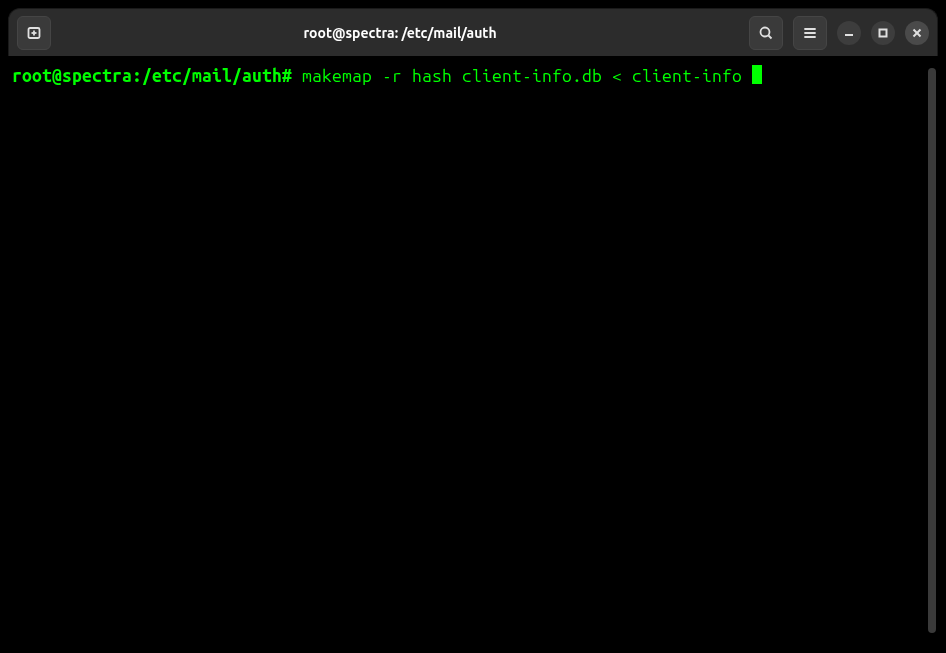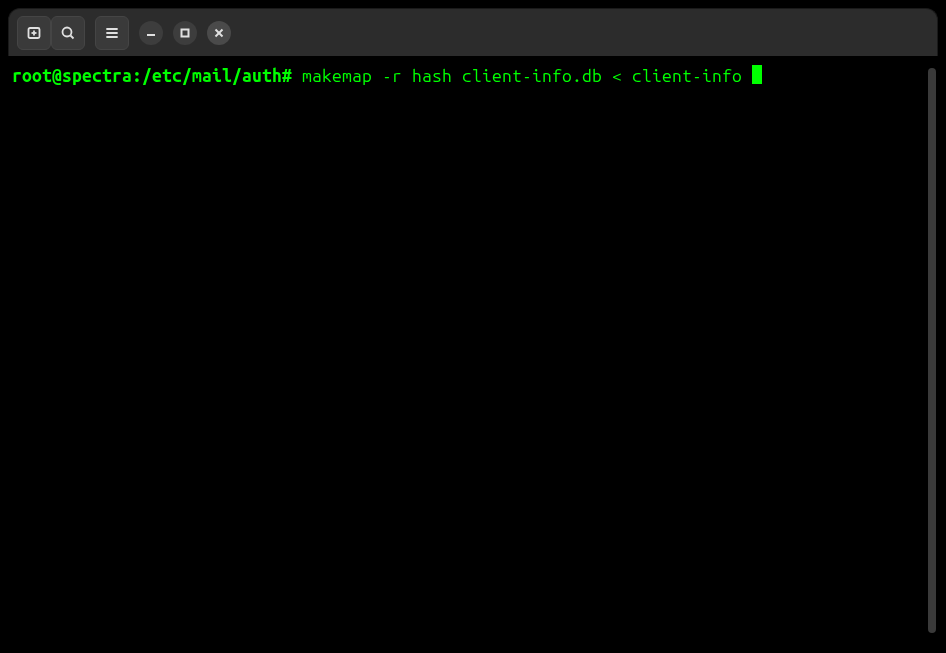--- a/index.html
+++ b/index.html
@@ -137,20 +137,21 @@
   <div class="titlebar">
     <div class="titlebar-left">
       <div class="titlebar-btn">
         <svg viewBox="0 0 16 16">
           <rect x="2.5" y="3" width="11" height="10" rx="1.5"></rect>
           <line x1="8" y1="5.5" x2="8" y2="10.5"></line>
           <line x1="5.5" y1="8" x2="10.5" y2="8"></line>
         </svg>
       </div>
     </div>
+    <div class="titlebar-center">root@spectra: /etc/mail/auth</div>
     <div class="titlebar-right">
       <div class="titlebar-btn">
         <svg viewBox="0 0 16 16">
           <circle cx="7" cy="7" r="4.5"></circle>
           <line x1="10.5" y1="10.5" x2="13.5" y2="13.5"></line>
         </svg>
       </div>
       <div class="titlebar-btn hamburger-btn">
         <svg viewBox="0 0 16 16">
           <line x1="3" y1="4" x2="13" y2="4"></line>

